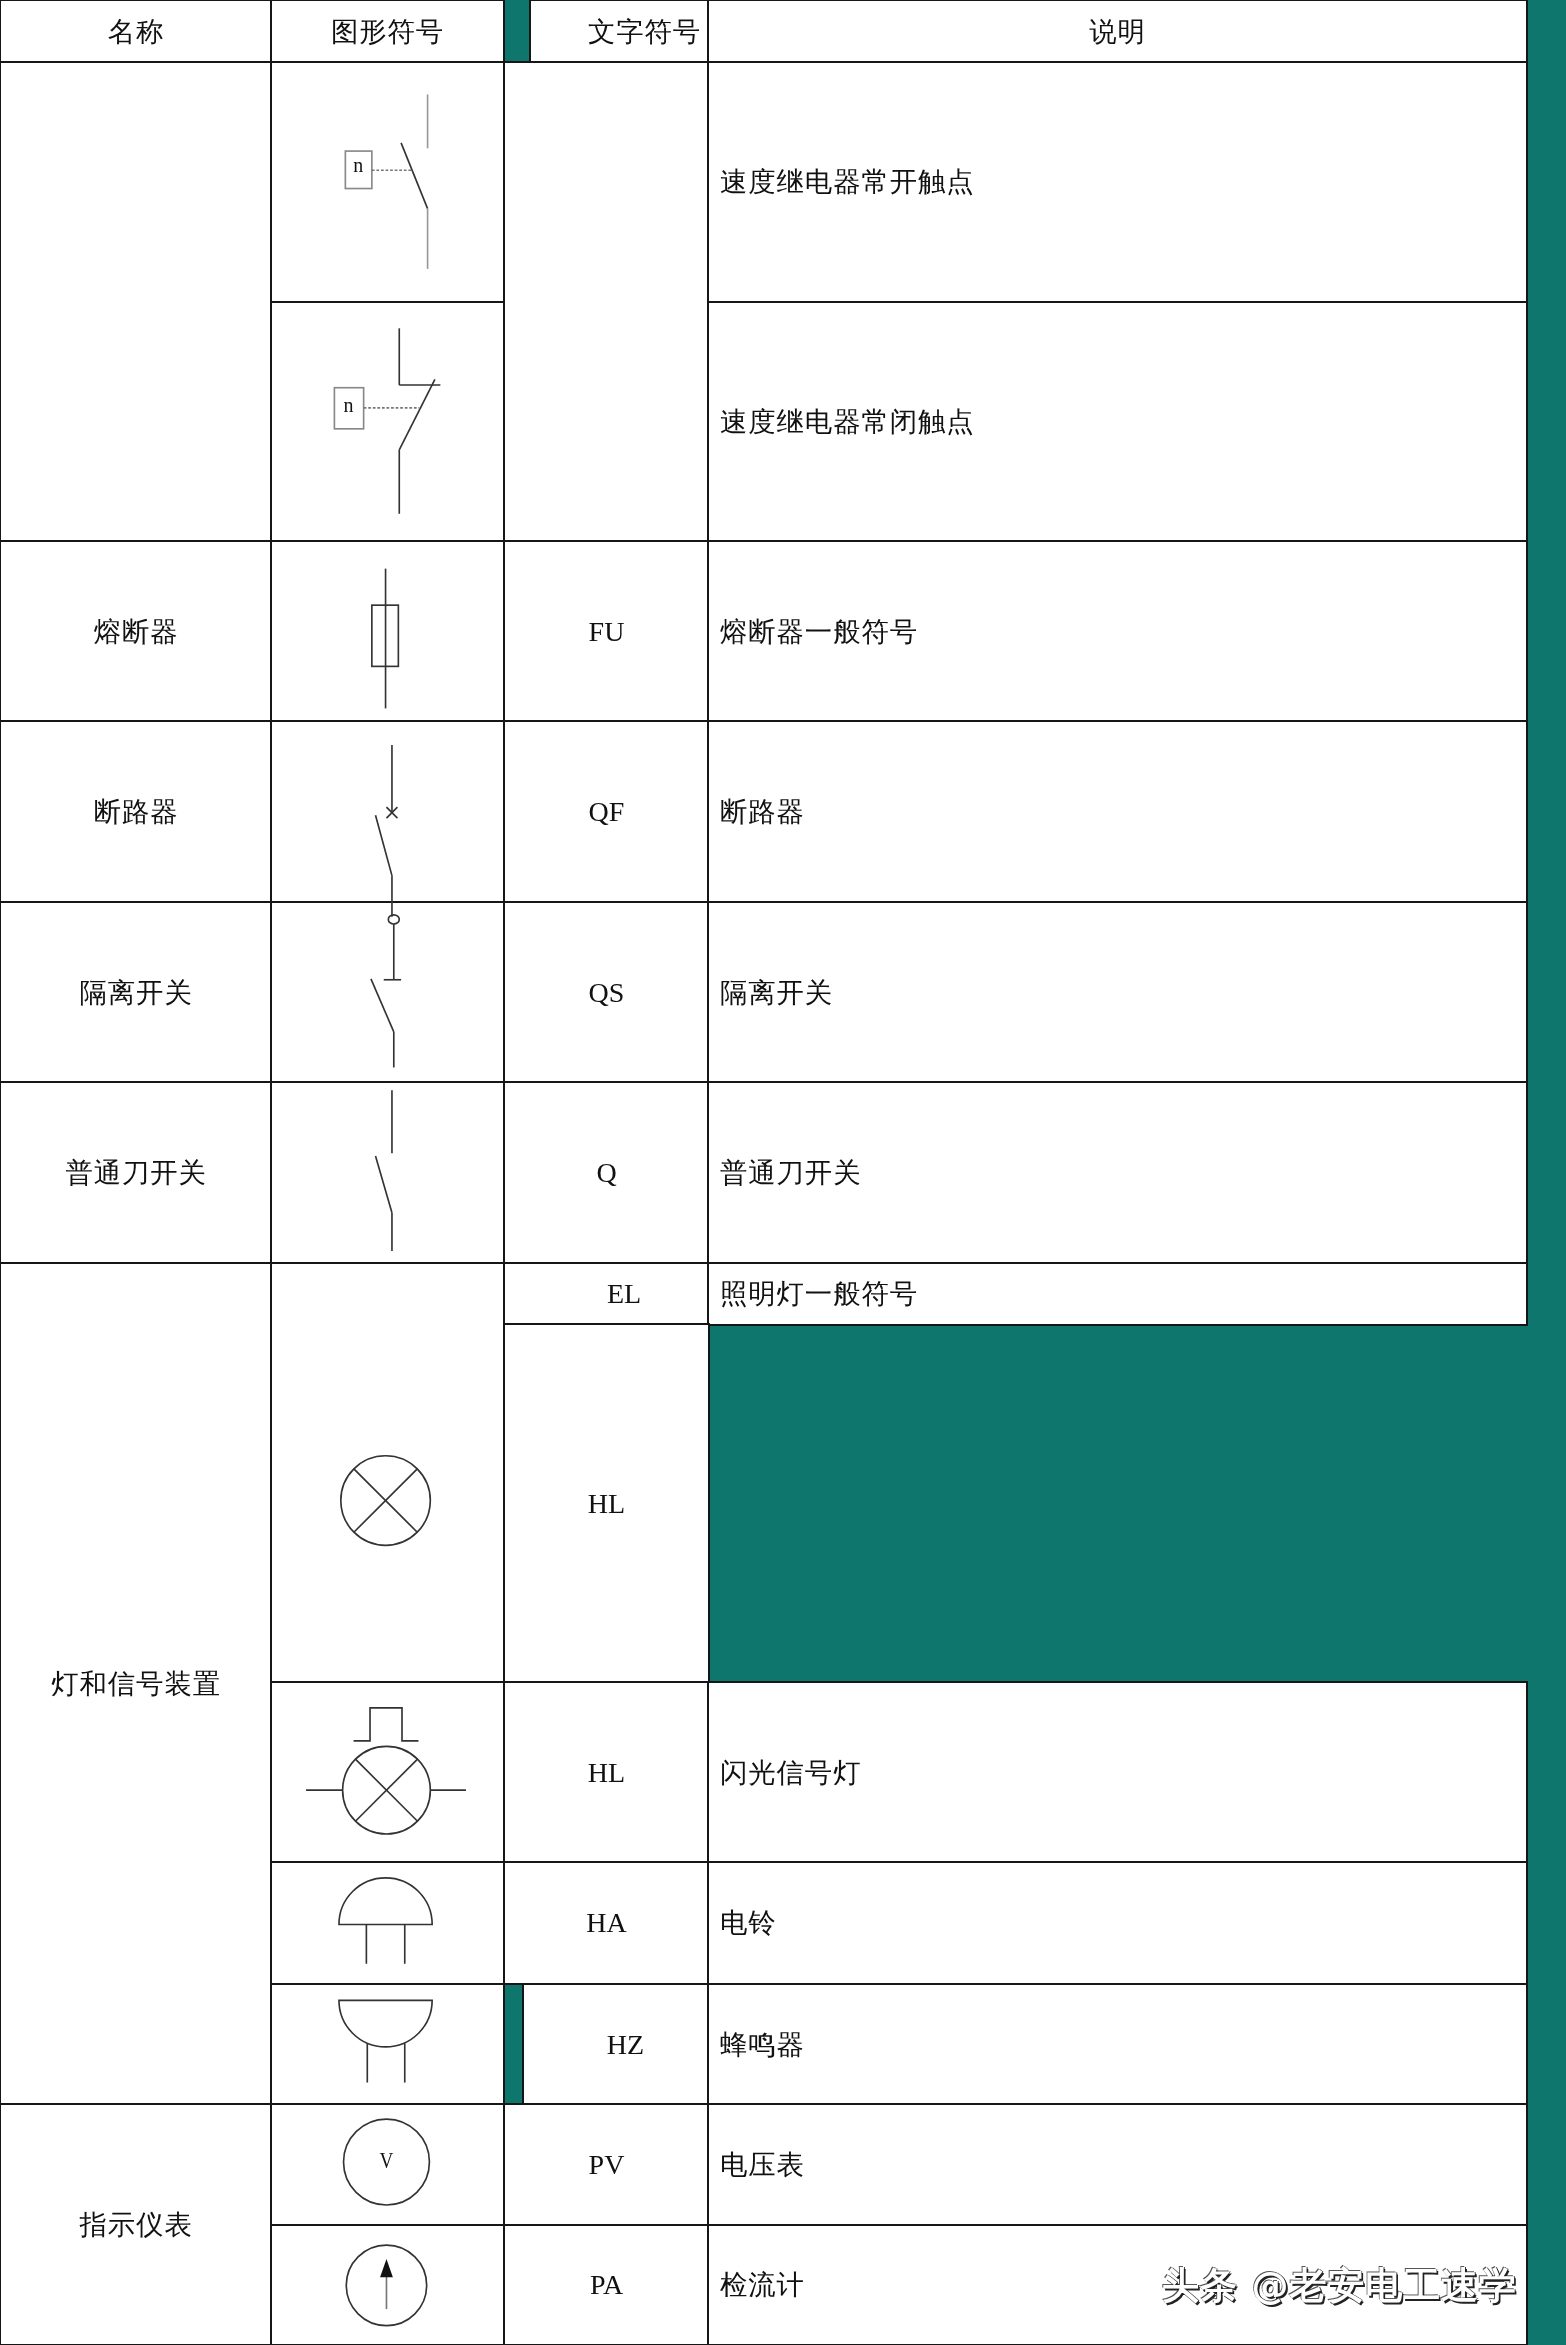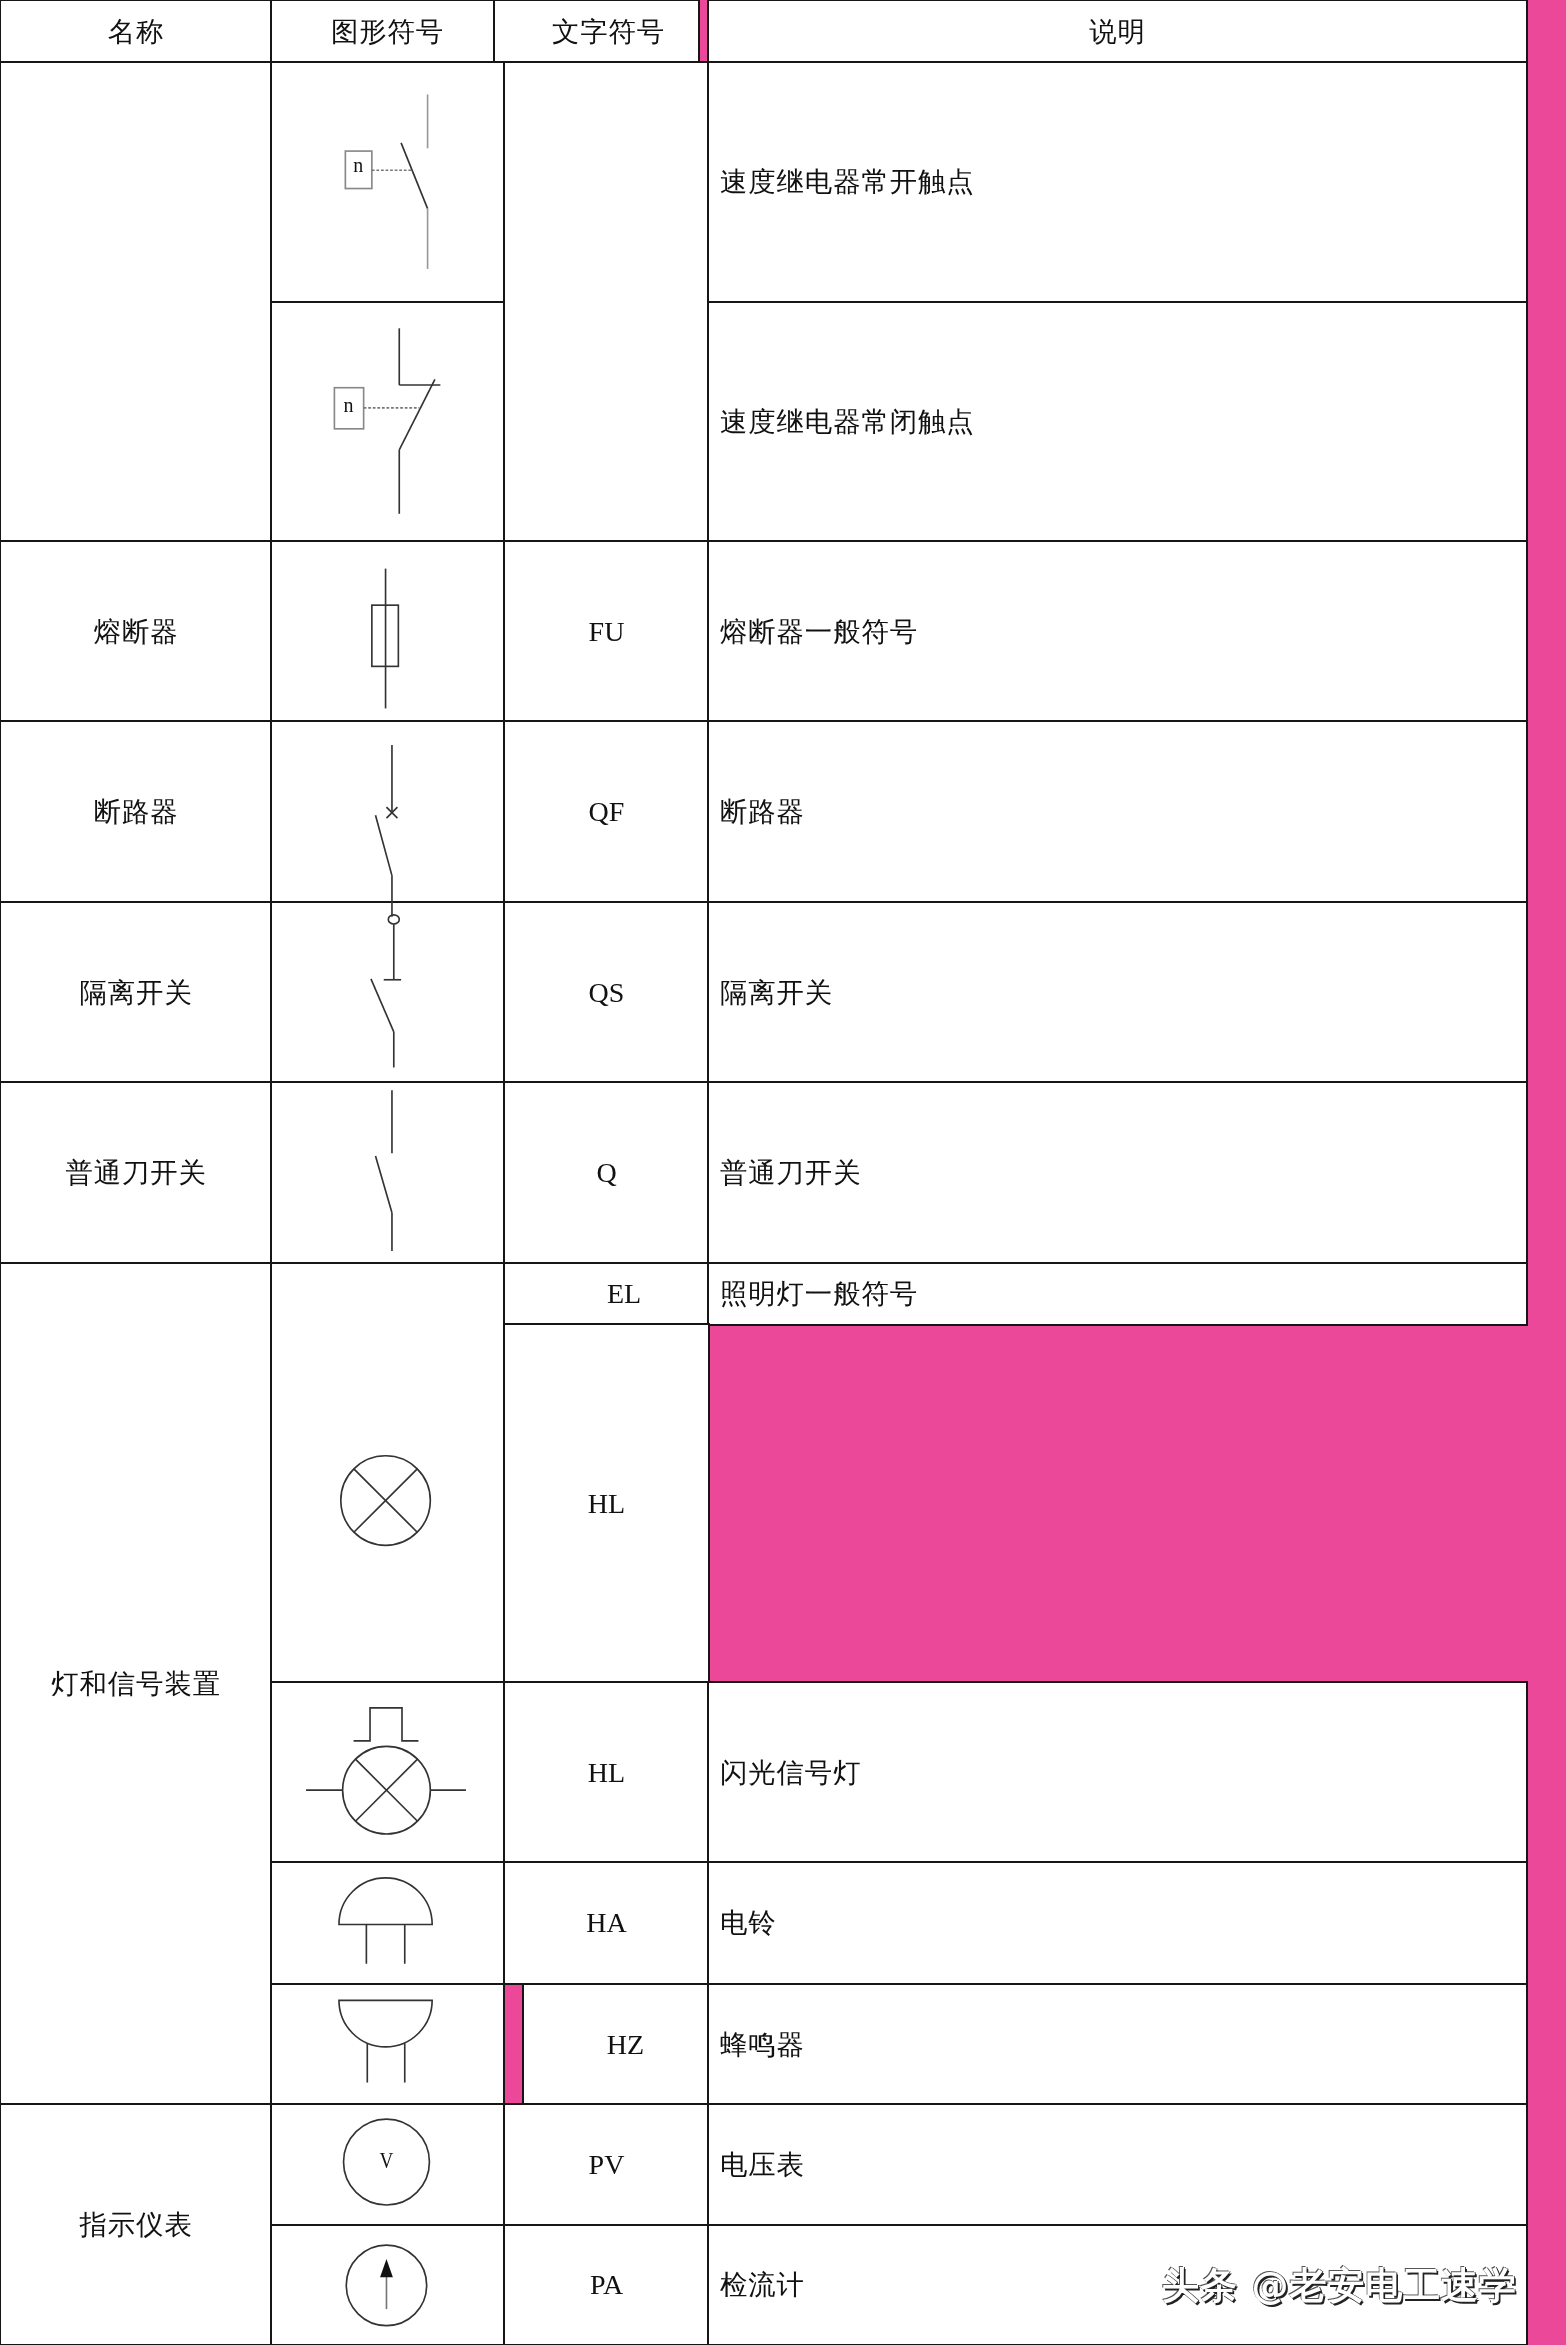--- a/index.html
+++ b/index.html
@@ -1,17 +1,17 @@
 <!DOCTYPE html>
 <html style="font-size:14.6px"><head>
 <meta charset="utf-8">
 <style>
   html, body { margin: 0; padding: 0; background: #ffffff; }
   body { width: 1566px; height: 2346px; position: relative; overflow: hidden; }
-  #page { position: absolute; left: 0; top: 0; width: 1566px; height: 2346px; background: #ec4899; }
+  #page { position: absolute; left: 0; top: 0; width: 1566px; height: 2346px; background: #0f766e; }
   .cell {
     position: absolute;
     box-sizing: border-box;
     border: 2.7px solid #161616;
     background: #fff;
     font-family: "DejaVu Serif", "Liberation Serif", serif;
     color: #111;
   }
   .center {
     display: flex; align-items: center; justify-content: center;
@@ -38,21 +38,21 @@
     white-space: nowrap;
   }
 </style>
 </head>
 <body>
 
 <div id="page">
 
   <div class="cell center" style="left:-0.9px;top:-0.9px;width:274px;height:65px;">名称</div>
   <div class="cell center" style="left:270px;top:-0.9px;width:235px;height:65px;">图形符号</div>
-  <div class="cell center" style="left:493px;top:-0.9px;width:207px;height:65px;padding-left:24px;">文字符号</div>
+  <div class="cell center" style="left:529px;top:-0.9px;width:207px;height:65px;padding-left:24px;">文字符号</div>
   <div class="cell center" style="left:707px;top:-0.9px;width:821px;height:65px;">说明</div>
 
   <div class="cell center" style="left:-0.9px;top:61px;width:274px;height:482px;"></div>
   <div class="cell" style="left:270px;top:61px;width:235px;height:242px;"></div>
   <div class="cell" style="left:270px;top:301px;width:235px;height:242px;"></div>
   <div class="cell center code" style="left:503px;top:61px;width:207px;height:482px;"></div>
   <div class="cell left" style="left:707px;top:61px;width:821px;height:242px;">速度继电器常开触点</div>
   <div class="cell center" style="left:-0.9px;top:540px;width:274px;height:183px;">熔断器</div>
 
   <div class="cell left" style="left:707px;top:301px;width:821px;height:242px;">速度继电器常闭触点</div>

